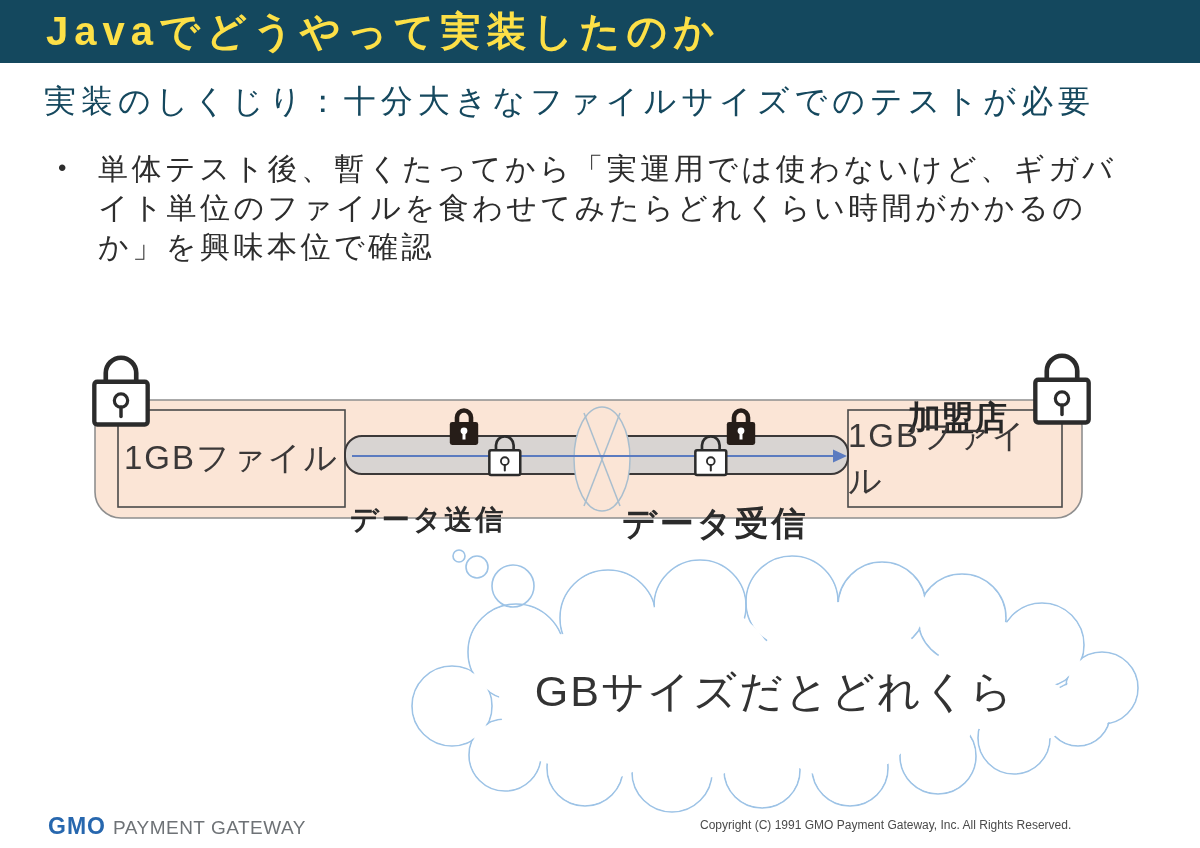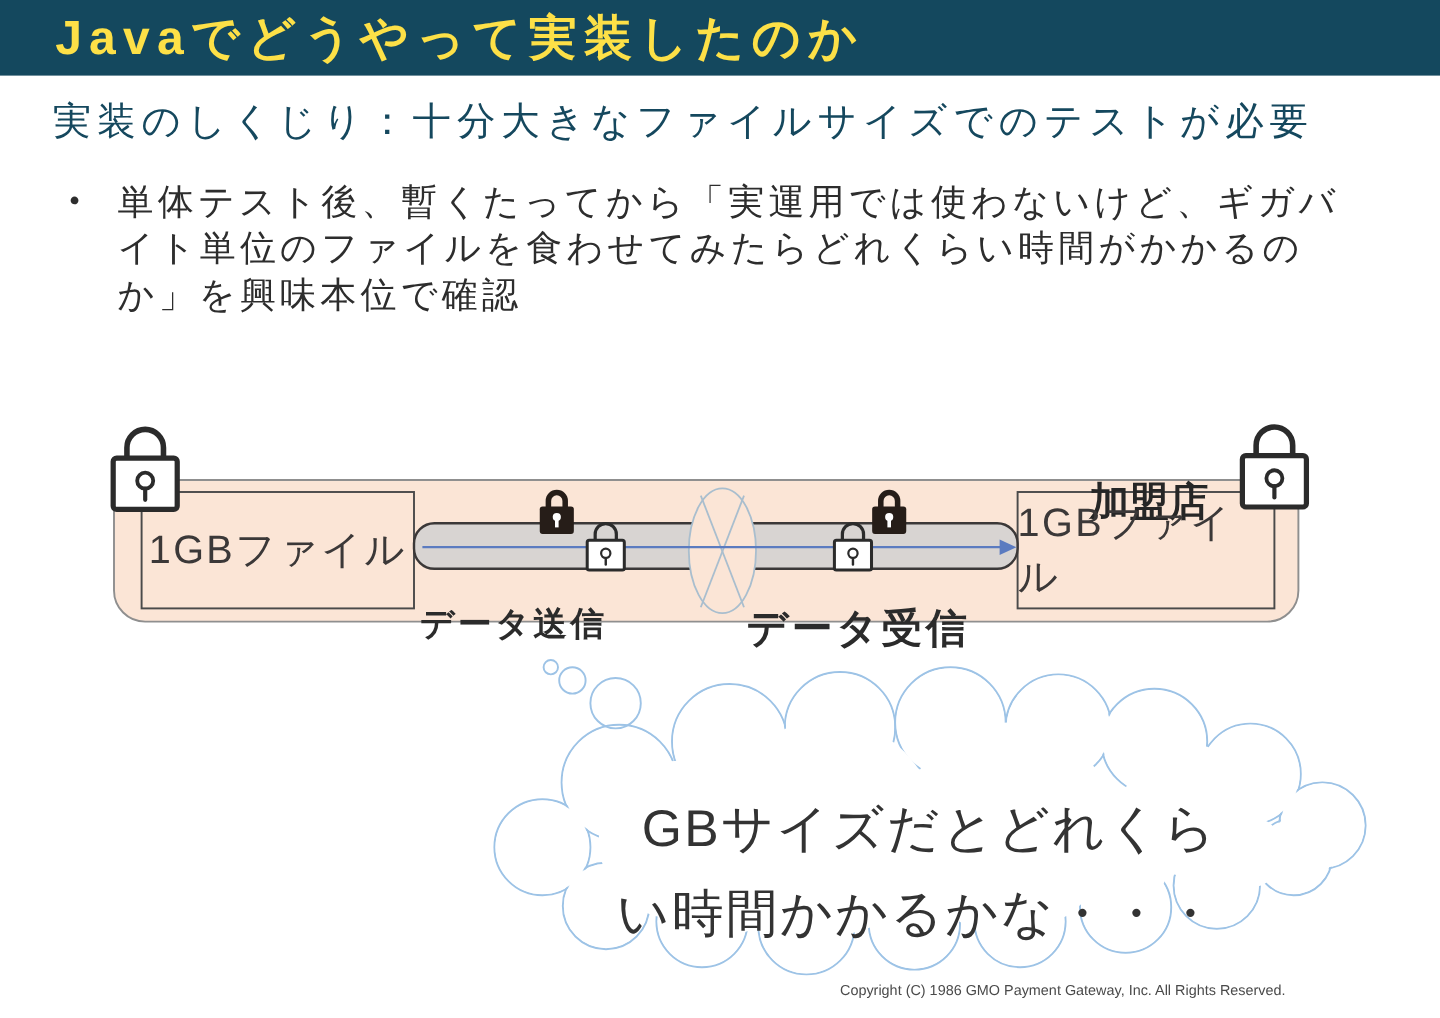--- a/index.html
+++ b/index.html
@@ -157,18 +157,21 @@
   </svg>
 
   <div class="dlabel lbl-kamei">加盟店</div>
   <div class="filebox-label left">1GBファイル</div>
   <div class="filebox-label right">1GBファイル</div>
   <div class="dlabel lbl-send">データ送信</div>
   <div class="dlabel lbl-recv">データ受信</div>
 
   <div class="thought-text">
     <div>GBサイズだとどれくら</div>
-    <div>い時間かかるかな・・・</div>
   </div>
 
-  <div class="copyright">Copyright (C) 1986 GMO Payment Gateway, Inc. All Rights Reserved.</div>
+  <div class="footer-logo">
+    <span class="gmo">GMO</span>
+    <span class="pg">PAYMENT GATEWAY</span>
+  </div>
+  <div class="copyright">Copyright (C) 1991 GMO Payment Gateway, Inc. All Rights Reserved.</div>
 
 </div>
 
 </body></html>

